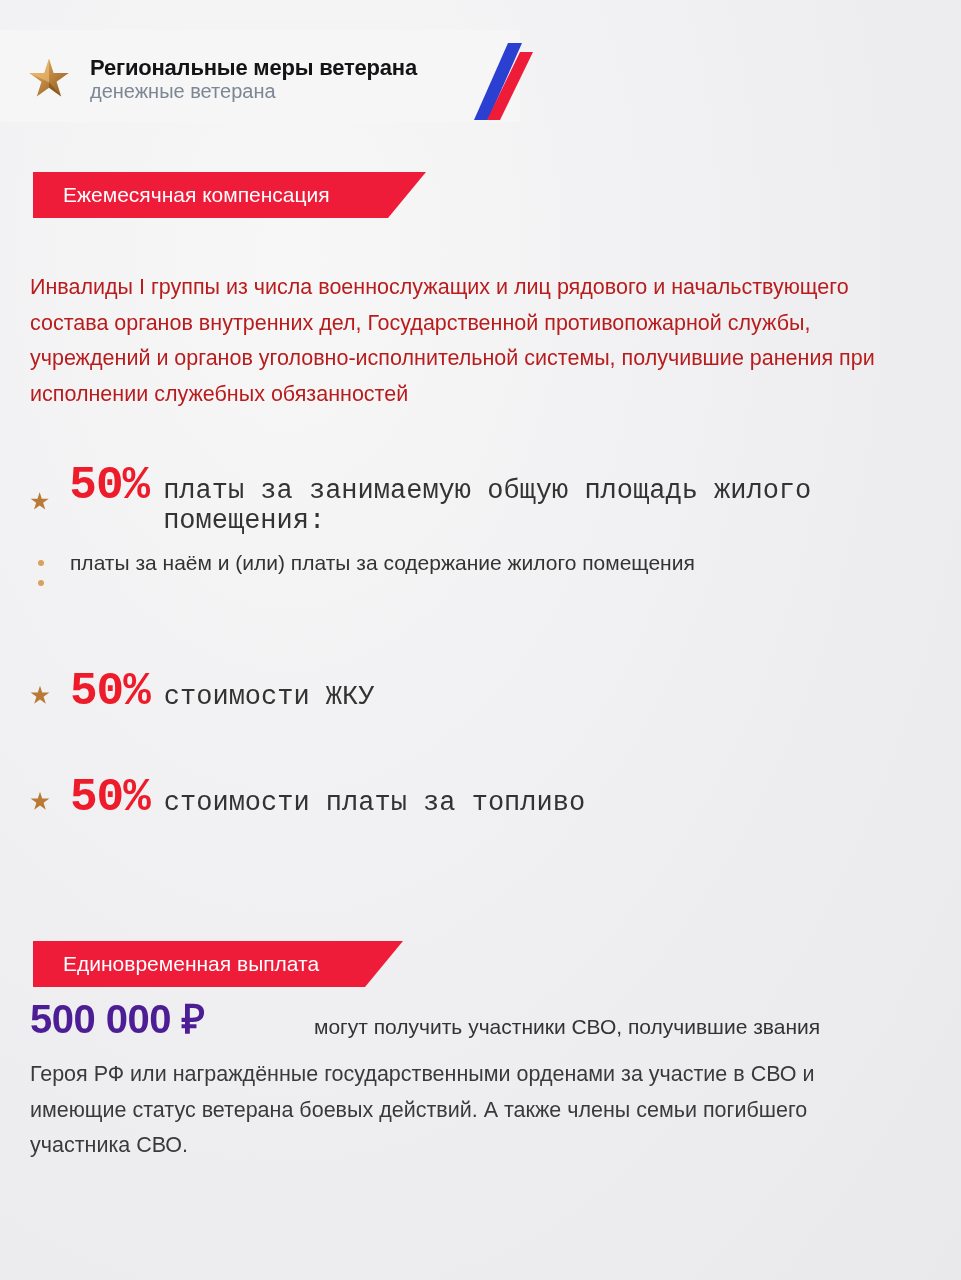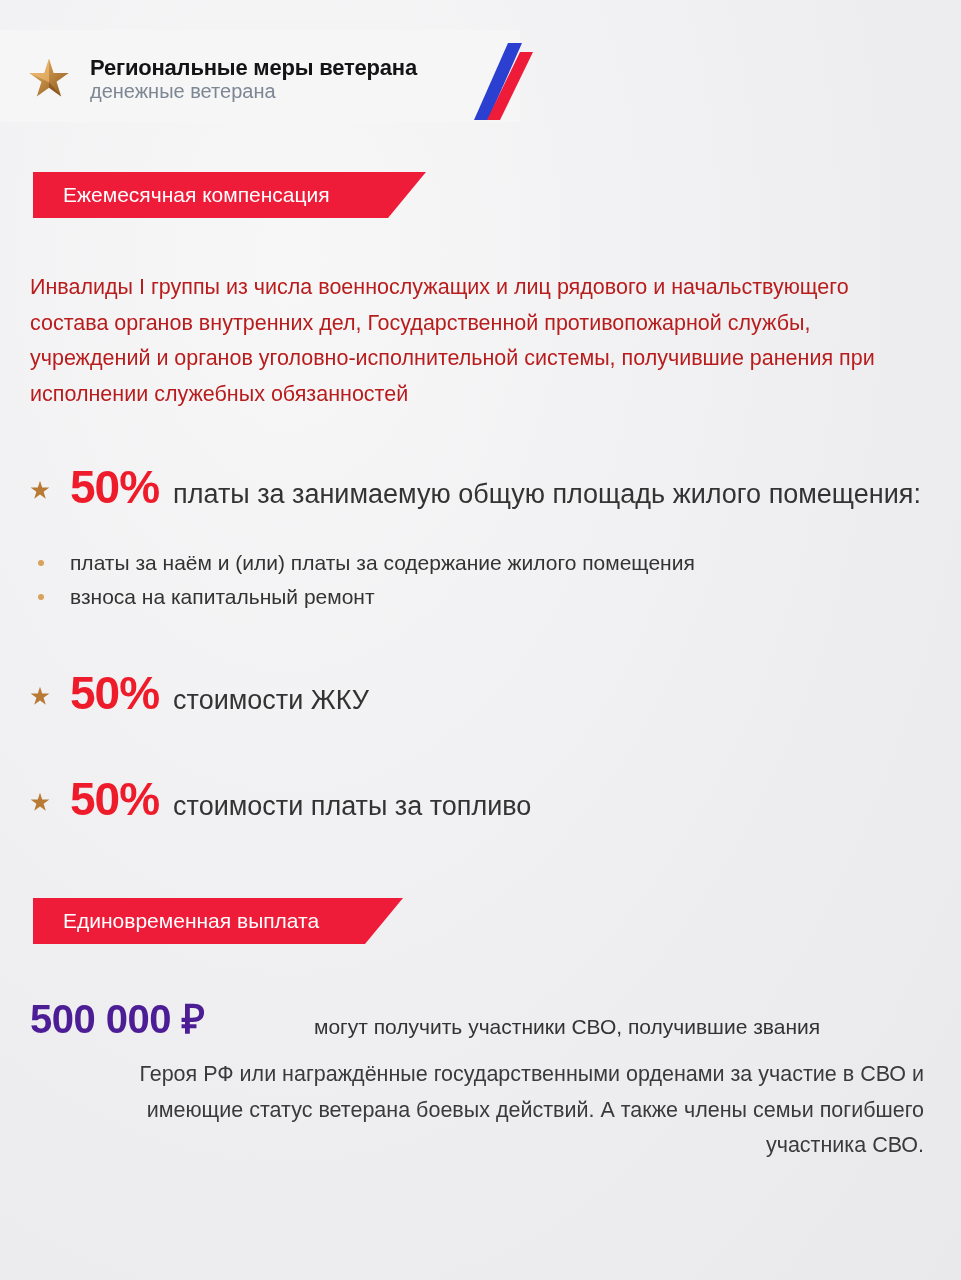--- a/index.html
+++ b/index.html
@@ -25,29 +25,29 @@
   .flag-stripes { position: absolute; left: 470px; top: 40px; width: 70px; height: 90px; }
 
   .ribbon {
     position: absolute; left: 0; height: 46px;
     background: #ee1c39;
     clip-path: polygon(0 0, 100% 0, calc(100% - 38px) 100%, 0 100%);
     color: #ffffff; font-size: 21px; display: flex; align-items: center;
     box-sizing: border-box; padding-left: 30px; margin-left: 33px;
   }
   .ribbon-1 { top: 172px; width: 393px; }
-  .ribbon-2 { top: 898px; width: 370px; }
+  .ribbon-2 { top: 941px; width: 370px; }
 
   .intro {
     position: absolute; left: 30px; top: 270px; width: 890px;
     font-size: 21.5px; line-height: 35.5px; color: #b91c1c;
     font-family: "Liberation Sans Narrow", "Liberation Sans", sans-serif;
   }
 
-  .stat-row { position: absolute; left: 30px; display: flex; align-items: baseline; }
+  .stat-row { position: absolute; left: 30px; display: flex; align-items: baseline; font-family: Liberation Mono, monospace; }
   .stat-star { width: 20px; height: 20px; margin-right: 20px; align-self: center; margin-top: 6px; }
   .stat-value {
     font-size: 46px; font-weight: bold; color: #ee1c2a; letter-spacing: -1px;
     margin-right: 14px;
   }
   .stat-text { font-size: 27px; color: #333; }
   .row-1 { top: 460px; }
   .row-2 { top: 666px; }
   .row-3 { top: 772px; }
 
@@ -60,22 +60,22 @@
 
   .big-amount {
     position: absolute; left: 30px; top: 990px;
     font-size: 40px; font-weight: bold; color: #4c1d95; letter-spacing: -0.5px;
   }
   .amount-lead {
     position: absolute; left: 314px; top: 1015px;
     font-size: 21px; color: #333;
   }
   .outro {
-    position: absolute; left: 44px; top: 1057px; width: 880px;
-    font-size: 21.5px; line-height: 35.5px; color: #3a3a3c; text-align: right;
+    position: absolute; left: 30px; top: 1057px; width: 880px;
+    font-size: 21.5px; line-height: 35.5px; color: #3a3a3c;
   }
 </style>
 </head>
 <body>
 
 <div class="header-bar"></div>
 <svg class="header-star" viewBox="0 0 100 100">
   <defs>
     <linearGradient id="g1" x1="0" y1="0" x2="1" y2="1">
       <stop offset="0" stop-color="#f0b86a"></stop>
@@ -107,21 +107,20 @@
   <span class="stat-text">платы за занимаемую общую площадь жилого помещения:</span>
 </div>
 
 <ul class="bullets">
   <li>
       <span class="bullet-dot"></span>
       <span>платы за наём и (или) платы за содержание жилого помещения</span>
     </li>
   <li>
       <span class="bullet-dot"></span>
-      <span>взноса на капитальный ремонт</span>
     </li>
 </ul>
 
 <div class="stat-row row-2">
   <svg class="stat-star" viewBox="0 0 100 100">
       <polygon points="50,4 61,38 97,38 68,59 79,94 50,73 21,94 32,59 3,38 39,38" fill="#b87a34"></polygon>
     </svg>
   <span class="stat-value">50%</span>
   <span class="stat-text">стоимости ЖКУ</span>
 </div>

